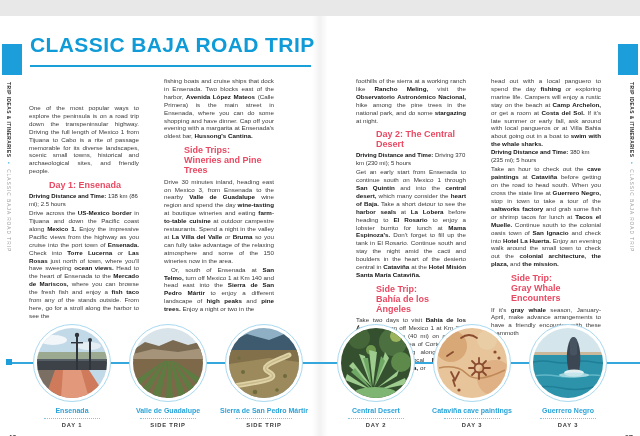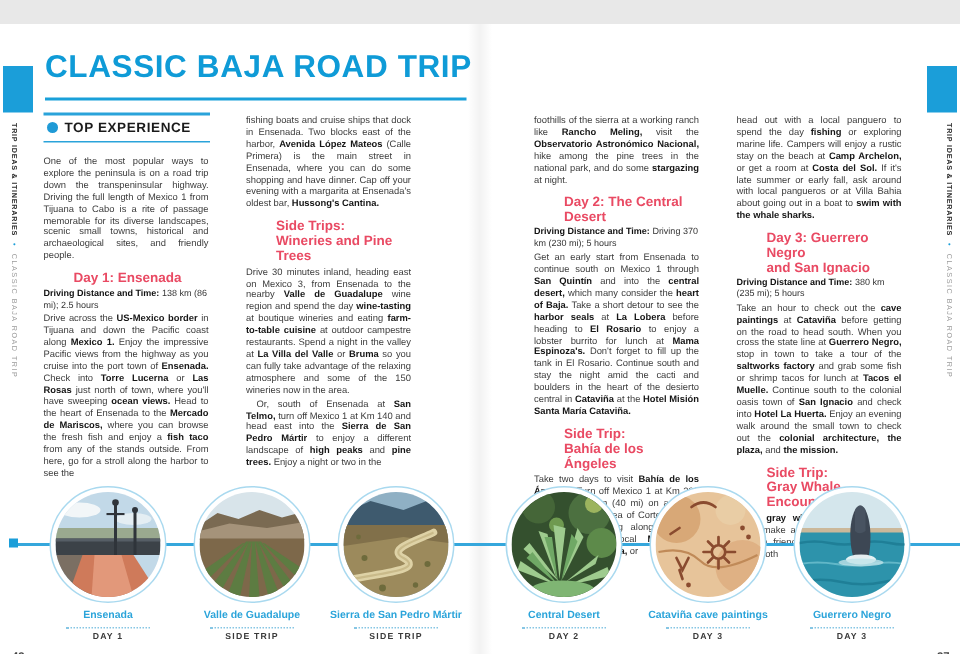--- a/index.html
+++ b/index.html
@@ -71,31 +71,20 @@
   <div class="edge-tab right"></div>
   <div class="edge-text right">
     <span class="b">TRIP IDEAS &amp; ITINERARIES</span>
     <span class="sep">•</span>
     <span class="l">CLASSIC BAJA ROAD TRIP</span>
   </div>
 
   <h1 class="title" style="margin:0;">CLASSIC BAJA ROAD TRIP</h1>
   <div class="title-rule"></div>
 
-  <div class="badge">
-    <div class="rule"></div>
-    <div class="row">
-      <svg width="8" height="8" viewBox="0 0 10 10">
-        <circle cx="5" cy="5" r="4.6" fill="#1f9ad6"></circle>
-        <path d="M3.2,1.4 A4.3,4.3 0 0 0 1.2,6.4 A4.6,4.6 0 0 1 3.2,1.4" fill="#8ed4f2"></path>
-      </svg>
-      <span class="label">TOP EXPERIENCE</span>
-    </div>
-    <div class="rule"></div>
-  </div>
 
   <div class="col" id="col1">
       <p class="para">One of the most popular ways to explore the peninsula is on a road trip down the transpeninsular highway. Driving the full length of Mexico 1 from Tijuana to Cabo is a rite of passage memorable for its diverse landscapes, scenic small towns, historical and archaeological sites, and friendly people.</p>
       <h3>Day 1: Ensenada</h3>
       <p class="meta"><strong>Driving Distance and Time:</strong> 138 km (86 mi); 2.5 hours</p>
       <p class="para">Drive across the <strong>US-Mexico border</strong> in Tijuana and down the Pacific coast along <strong>Mexico 1.</strong> Enjoy the impressive Pacific views from the highway as you cruise into the port town of <strong>Ensenada.</strong> Check into <strong>Torre Lucerna</strong> or <strong>Las Rosas</strong> just north of town, where you'll have sweeping <strong>ocean views.</strong> Head to the heart of Ensenada to the <strong>Mercado de Mariscos,</strong> where you can browse the fresh fish and enjoy a <strong>fish taco</strong> from any of the stands outside. From here, go for a stroll along the harbor to see the</p>
     </div>
   <div class="col" id="col2">
       <p class="para">fishing boats and cruise ships that dock in Ensenada. Two blocks east of the harbor, <strong>Avenida López Mateos</strong> (Calle Primera) is the main street in Ensenada, where you can do some shopping and have dinner. Cap off your evening with a margarita at Ensenada's oldest bar, <strong>Hussong's Cantina.</strong></p>
       <h3>Side Trips:<br>Wineries and Pine Trees</h3>
@@ -105,21 +94,20 @@
   <div class="col" id="col3">
       <p class="para">foothills of the sierra at a working ranch like <strong>Rancho Meling,</strong> visit the <strong>Observatorio Astronómico Nacional,</strong> hike among the pine trees in the national park, and do some <strong>stargazing</strong> at night.</p>
       <h3>Day 2: The Central Desert</h3>
       <p class="meta"><strong>Driving Distance and Time:</strong> Driving 370 km (230 mi); 5 hours</p>
       <p class="para">Get an early start from Ensenada to continue south on Mexico 1 through <strong>San Quintín</strong> and into the <strong>central desert,</strong> which many consider the <strong>heart of Baja.</strong> Take a short detour to see the <strong>harbor seals</strong> at <strong>La Lobera</strong> before heading to <strong>El Rosario</strong> to enjoy a lobster burrito for lunch at <strong>Mama Espinoza's.</strong> Don't forget to fill up the tank in El Rosario. Continue south and stay the night amid the cacti and boulders in the heart of the desierto central in <strong>Cataviña</strong> at the <strong>Hotel Misión Santa María Cataviña.</strong></p>
       <h3>Side Trip:<br>Bahía de los Ángeles</h3>
       <p class="para">Take two days to visit <strong>Bahía de los Ángeles.</strong> Turn off Mexico 1 at Km 280 and drive 65 km (40 mi) on a paved road east to the Sea of Cortez. Spend some time relaxing along the bay, check out the local <strong>Museo de Naturaleza y Cultura,</strong> or</p>
     </div>
   <div class="col" id="col4">
       <p class="para">head out with a local panguero to spend the day <strong>fishing</strong> or exploring marine life. Campers will enjoy a rustic stay on the beach at <strong>Camp Archelon,</strong> or get a room at <strong>Costa del Sol.</strong> If it's late summer or early fall, ask around with local pangueros or at Villa Bahia about going out in a boat to <strong>swim with the whale sharks.</strong></p>
-      <h3>Day 3: Guerrero Negro<br>and San Ignacio</h3>
       <p class="meta"><strong>Driving Distance and Time:</strong> 380 km (235 mi); 5 hours</p>
       <p class="para">Take an hour to check out the <strong>cave paintings</strong> at <strong>Cataviña</strong> before getting on the road to head south. When you cross the state line at <strong>Guerrero Negro,</strong> stop in town to take a tour of the <strong>saltworks factory</strong> and grab some fish or shrimp tacos for lunch at <strong>Tacos el Muelle.</strong> Continue south to the colonial oasis town of <strong>San Ignacio</strong> and check into <strong>Hotel La Huerta.</strong> Enjoy an evening walk around the small town to check out the <strong>colonial architecture, the plaza,</strong> and <strong>the mission.</strong></p>
       <h3>Side Trip:<br>Gray Whale Encounters</h3>
       <p class="para">If it's <strong>gray whale</strong> season, January-April, make advance arrangements to have a friendly encounter with these mammoth</p>
     </div>
 
   <div class="tl-dot"></div>
   <div class="tl-line"></div>
 
   <figure class="stop" style="left:17px;margin:0;">

